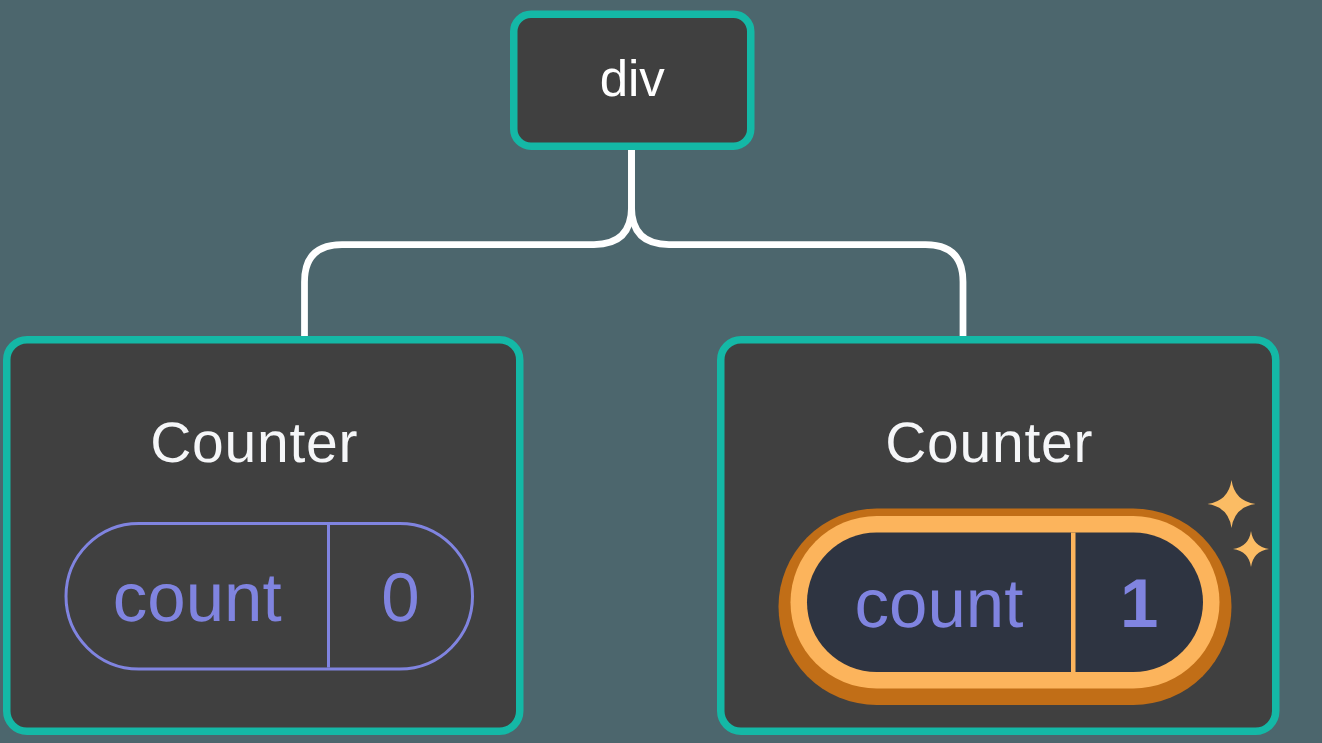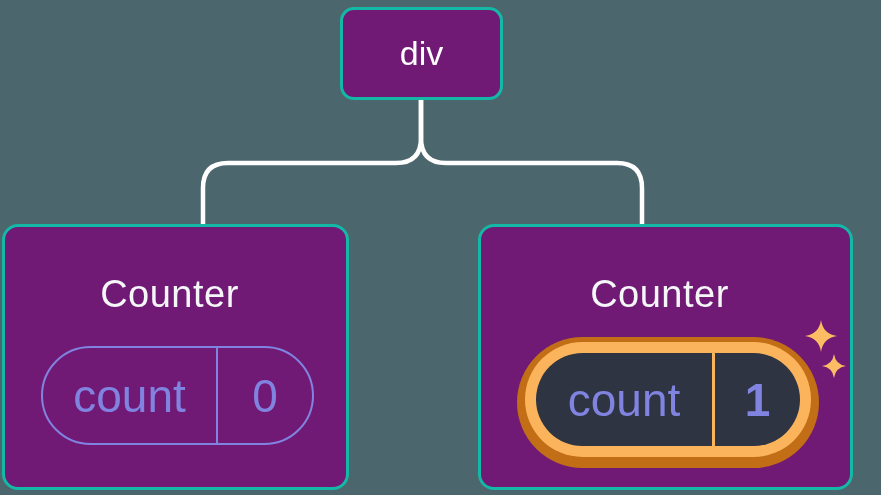--- a/index.html
+++ b/index.html
@@ -12,22 +12,22 @@
     overflow: hidden;
   }
   .connector-svg {
     position: absolute;
     left: 0; top: 0;
     width: 881px; height: 495px;
     pointer-events: none;
   }
   .node {
     position: absolute;
-    background: #701a75;
-    border: 3px solid #14b8a6;
+    background: #404040;
+    border: 5px solid #14b8a6;
     box-sizing: border-box;
   }
   .root-node {
     left: 340px; top: 7px;
     width: 163px; height: 93px;
     border-radius: 14px;
     display: flex; align-items: center; justify-content: center;
     color: #FFFFFF;
     font-size: 34px;
   }

